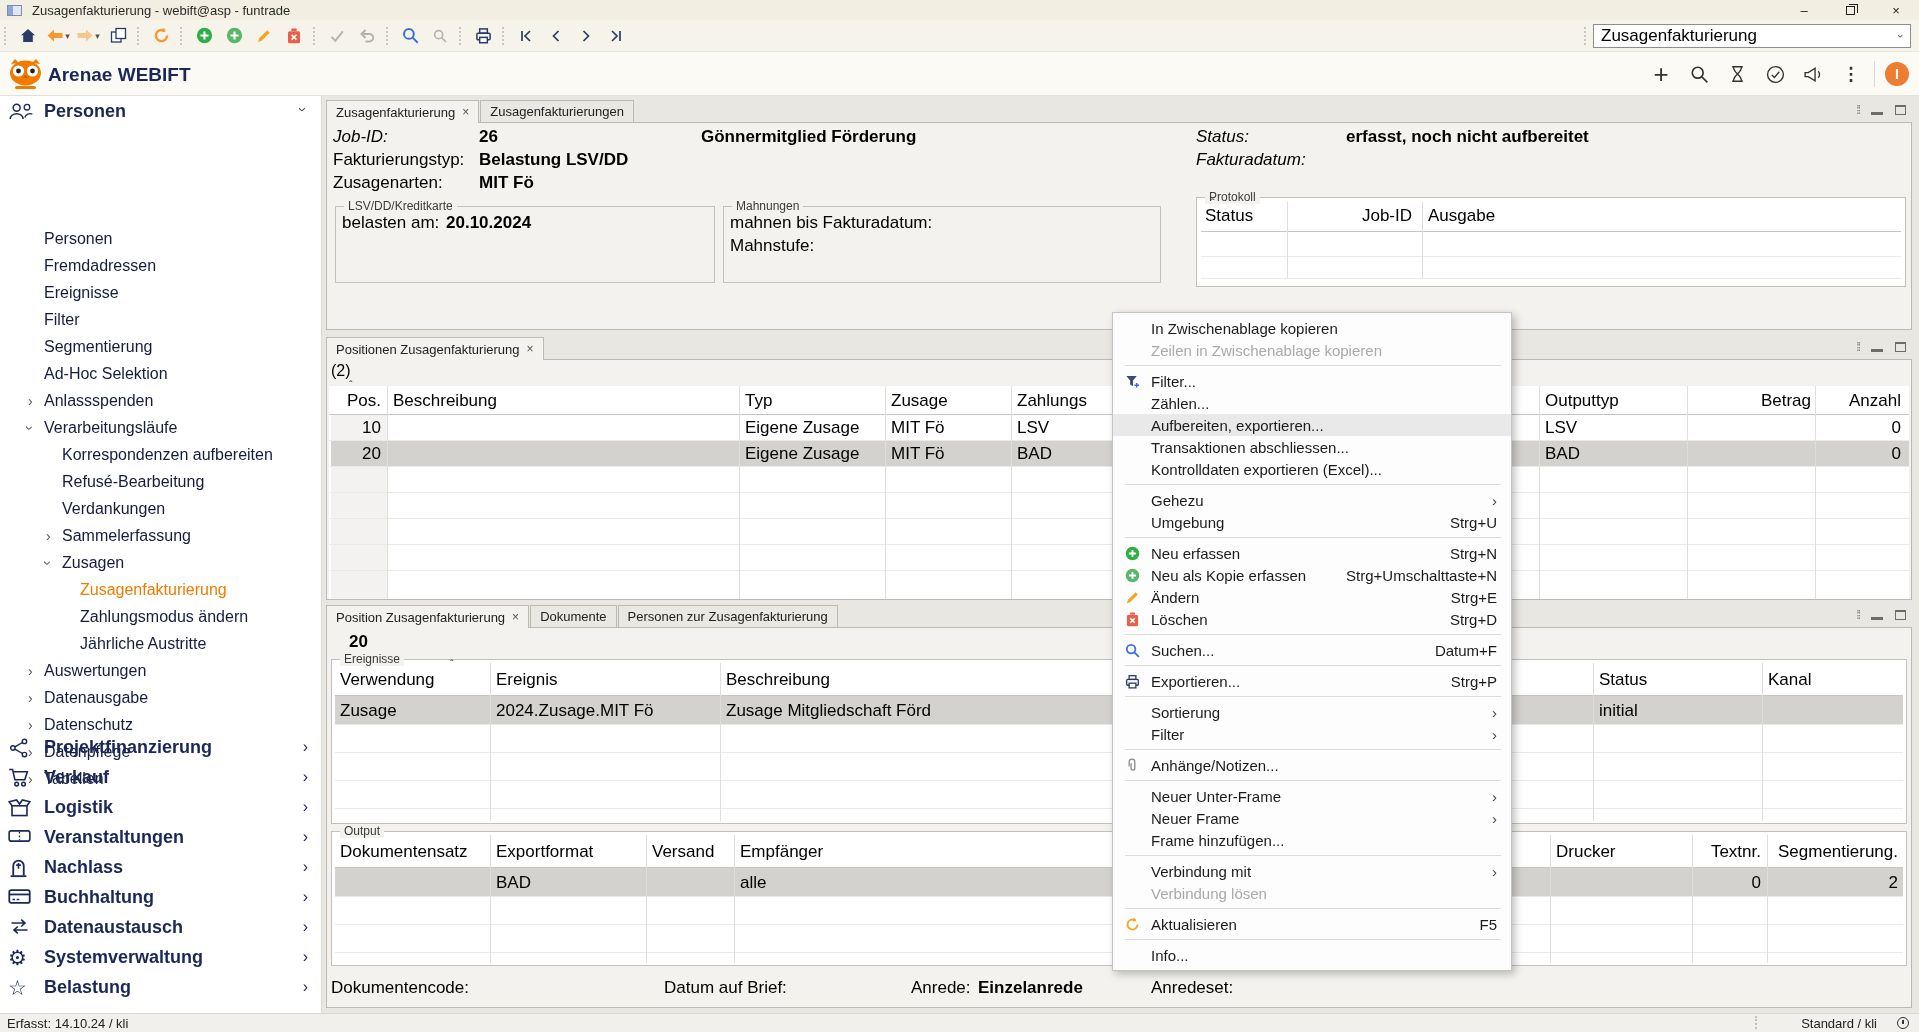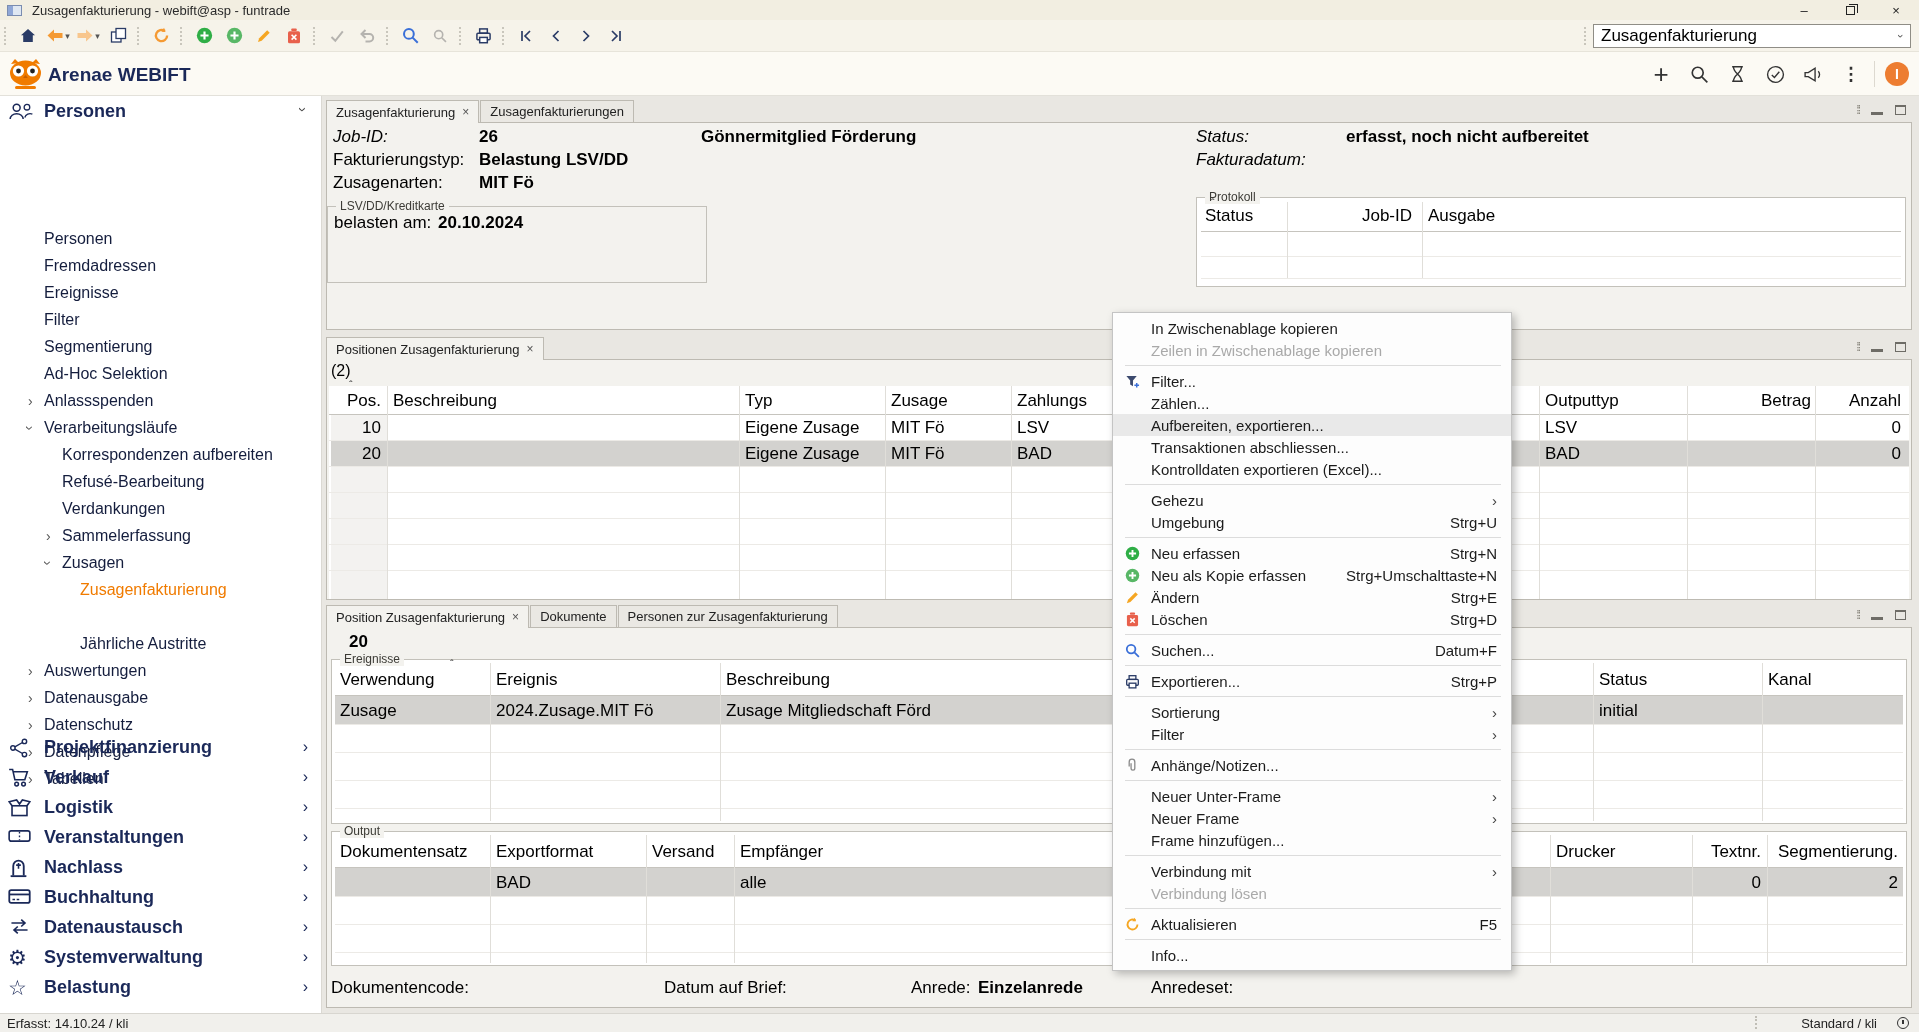--- a/index.html
+++ b/index.html
@@ -338,20 +338,23 @@
         <span class="chev" style="left:46px">›</span>
         <span class="lbl" style="left:62px">Sammelerfassung</span>
       </div>
     <div class="sb-item" style="top:454px">
         <span class="chev open" style="left:46px">›</span>
         <span class="lbl" style="left:62px">Zusagen</span>
       </div>
     <div class="sb-item active" style="top:481px">
         <span class="lbl" style="left:80px">Zusagenfakturierung</span>
       </div>
+    <div class="sb-item" style="top:508px">
+        <span class="lbl" style="left:80px">Zahlungsmodus ändern</span>
+      </div>
     <div class="sb-item" style="top:535px">
         <span class="lbl" style="left:80px">Jährliche Austritte</span>
       </div>
     <div class="sb-item" style="top:562px">
         <span class="chev" style="left:28px">›</span>
         <span class="lbl" style="left:44px">Auswertungen</span>
       </div>
     <div class="sb-item" style="top:589px">
         <span class="chev" style="left:28px">›</span>
         <span class="lbl" style="left:44px">Datenausgabe</span>
@@ -486,24 +489,29 @@
       <span class="al b" style="left:152px;top:4px">26</span>
       <span class="al b" style="left:374px;top:4px">Gönnermitglied Förderung</span>
       <span class="al" style="left:6px;top:27px">Fakturierungstyp:</span>
       <span class="al b" style="left:152px;top:27px">Belastung LSV/DD</span>
       <span class="al" style="left:6px;top:50px">Zusagenarten:</span>
       <span class="al b" style="left:152px;top:50px">MIT Fö</span>
       <span class="al i" style="left:869px;top:4px">Status:</span>
       <span class="al b" style="left:1019px;top:4px">erfasst, noch nicht aufbereitet</span>
       <span class="al i" style="left:869px;top:27px">Fakturadatum:</span>
 
-      <div class="groupbox" style="left:0;top:83px;width:380px;height:77px">
+      <div class="groupbox" style="left:8px;top:83px;width:380px;height:77px">
         <span class="legend">LSV/DD/Kreditkarte</span>
         <span class="al" style="left:6px;top:6px">belasten am:</span>
         <span class="al b" style="left:110px;top:6px">20.10.2024</span>
+      </div>
+      <div class="groupbox" style="left:396px;top:83px;width:438px;height:77px">
+        <span class="legend">Mahnungen</span>
+        <span class="al" style="left:6px;top:6px">mahnen bis Fakturadatum:</span>
+        <span class="al" style="left:6px;top:29px">Mahnstufe:</span>
       </div>
       <div class="groupbox" style="left:869px;top:74px;width:710px;height:90px;background:#fff">
         <span class="legend">Protokoll</span>
         <span class="sortcaret" style="left:14px;top:-1px">ˆ</span>
         <span class="th" style="left:8px;top:8px;width:80px">Status</span>
         <span class="th r" style="left:95px;top:8px;width:120px">Job-ID</span>
         <span class="th" style="left:231px;top:8px;width:200px">Ausgabe</span>
         <div class="hline strong" style="left:4px;top:33px;width:700px"></div>
         <div class="hline" style="left:4px;top:58px;width:700px"></div>
         <div class="hline" style="left:4px;top:80px;width:700px"></div>

